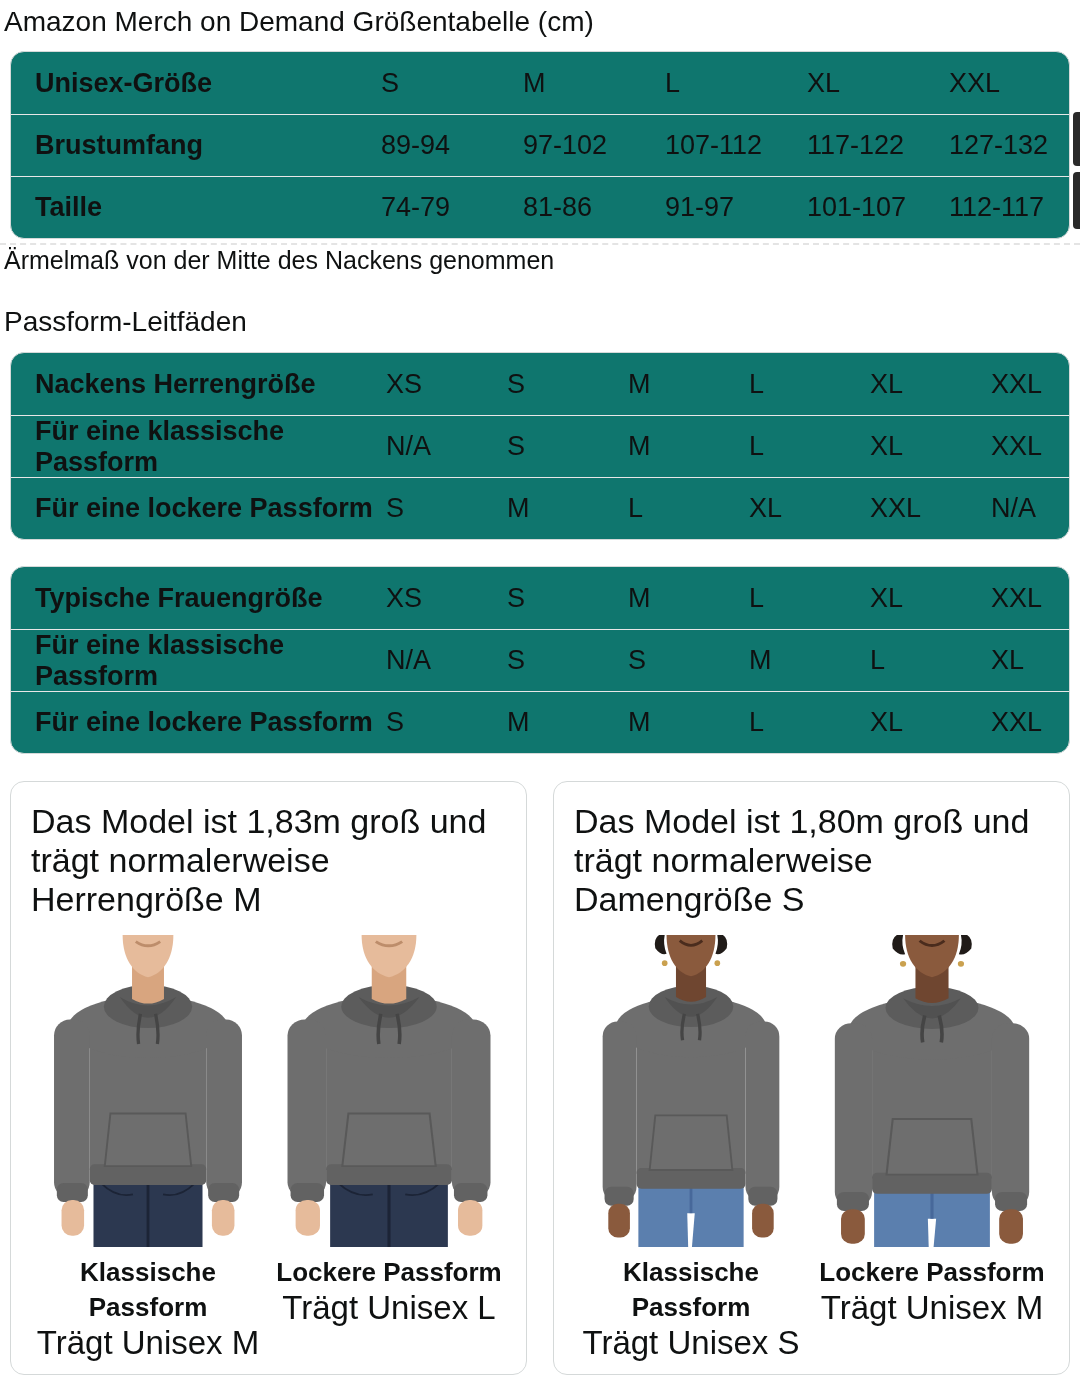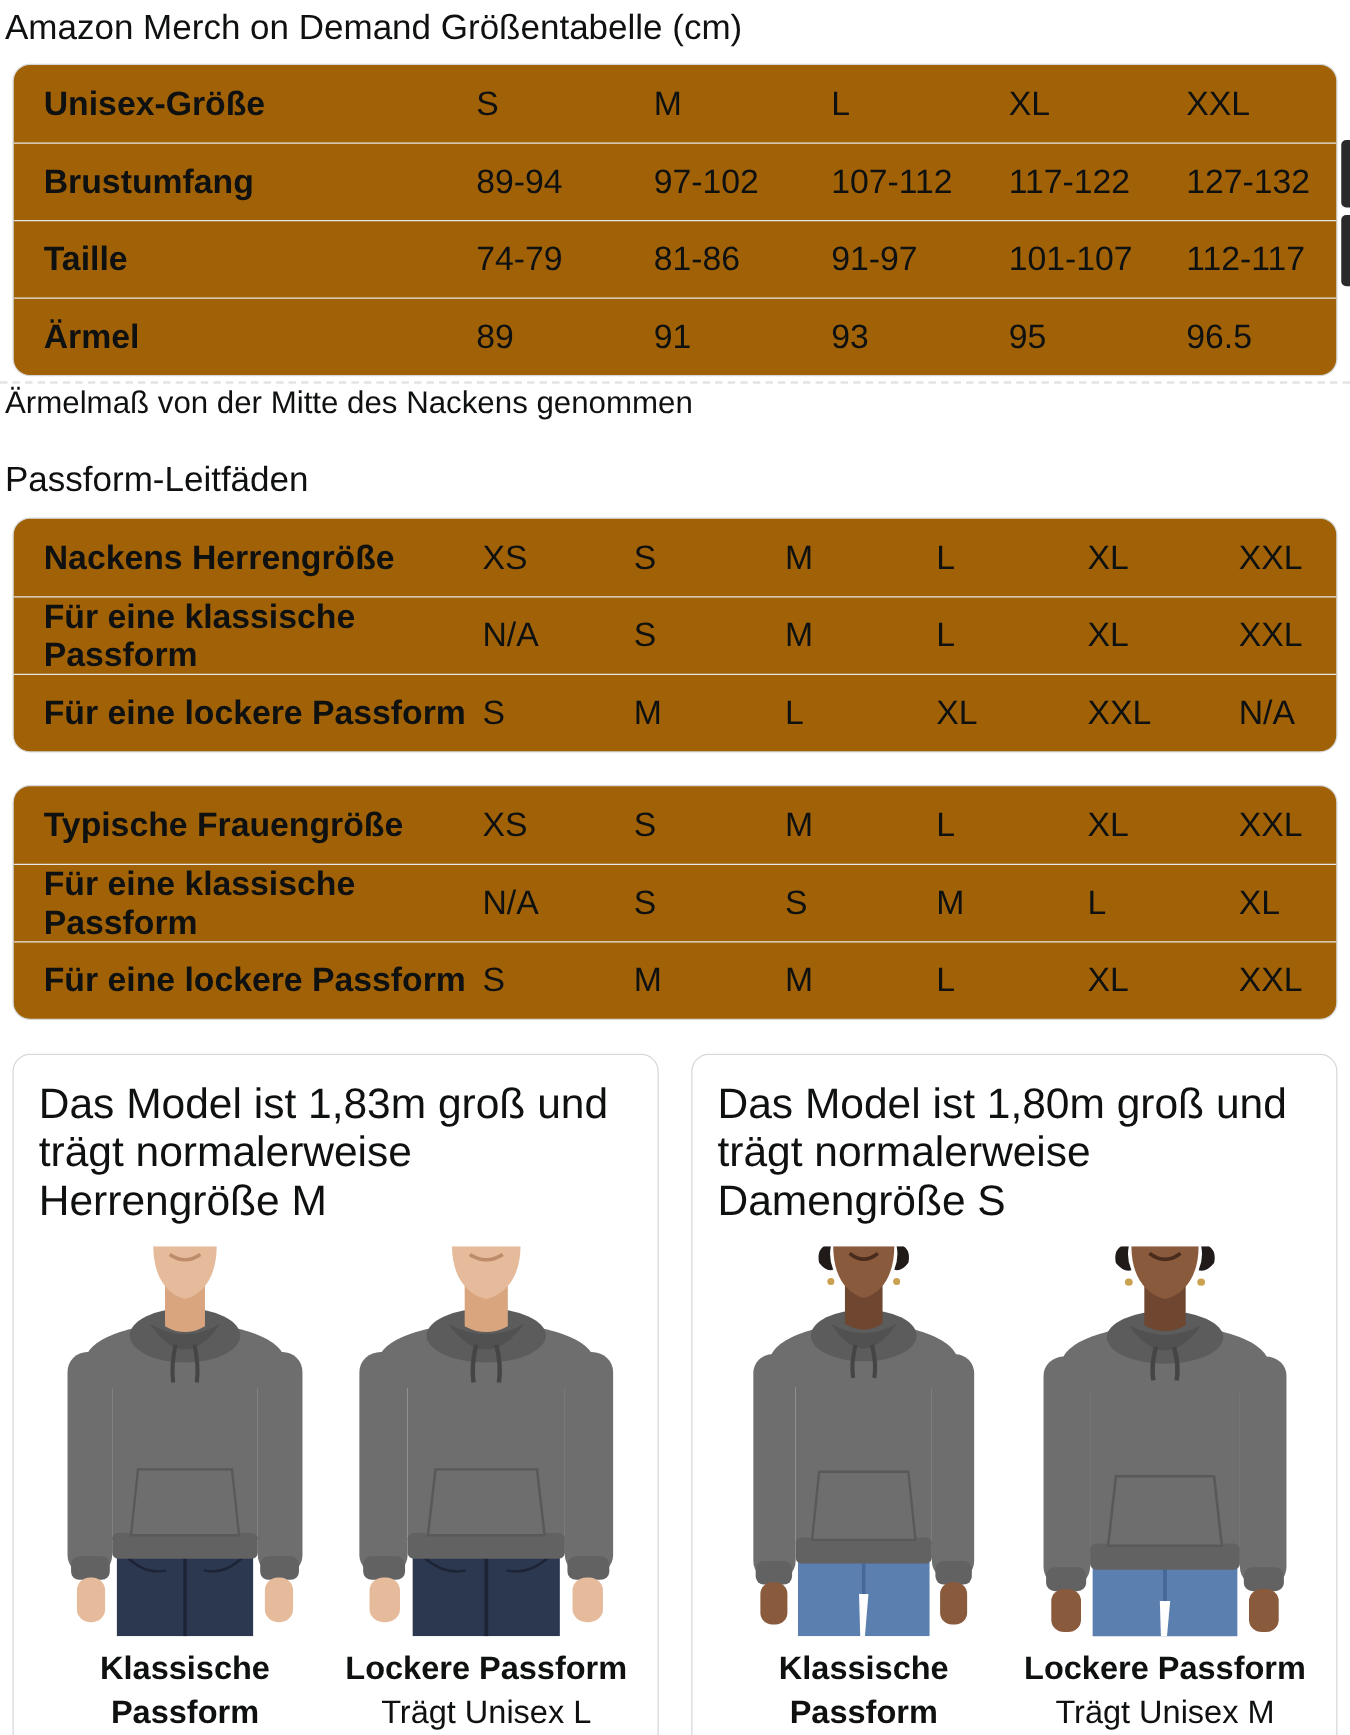--- a/index.html
+++ b/index.html
@@ -23,21 +23,21 @@
   body{
     width:1080px;height:1388px;overflow:hidden;position:relative;
     background:#ffffff;color:var(--text);
     font-family:"Liberation Sans", sans-serif;
     -webkit-font-smoothing:antialiased;
   }
   .page-title{font-size:28px;font-weight:400;margin:6px 0 0 4px;line-height:32px;}
   .tbl{
     margin:13px 10px 0 10px;width:1060px;
     border:1.5px solid var(--table-border);border-radius:14px;
-    background:#a16207;overflow:hidden;
+    background:#0f766e;overflow:hidden;
   }
   .trow{display:flex;align-items:center;height:62px;}
   .trow + .trow{border-top:1.5px solid var(--row-divider);}
   .tlabel{font-weight:700;font-size:27px;padding-left:24px;flex:0 0 auto;}
   .tval{font-size:27px;font-weight:400;flex:0 0 auto;}
   
   .t1 .tlabel{width:370px;}
   .t1 .tval{width:142px;}
   
   .tf .tlabel{width:375px;}
@@ -49,21 +49,21 @@
   .cards{display:flex;gap:26px;margin:27px 10px 0 10px;}
   .card{
     width:517px;border:1.5px solid var(--table-border);border-radius:14px;
     padding:20px 20px 14px 20px;background:#fff;
   }
   .card-desc{font-size:34px;line-height:39px;font-weight:400;}
   .figures{display:flex;justify-content:space-between;margin-top:16px;}
   .figure{width:234px;display:flex;flex-direction:column;align-items:center;}
   .model{width:228px;height:312px;display:block;}
   .fit-label{font-size:26px;font-weight:700;margin-top:8px;line-height:35px;text-align:center;}
-  .size-label{font-size:26px;font-weight:400;line-height:35px;text-align:right;}
+  .size-label{font-size:33px;font-weight:400;line-height:35px;text-align:right;}
   .scroll-thumb{
     position:absolute;right:0;width:7px;background:var(--scrollbar);
     border-radius:4px 0 0 4px;
   }
   .thumb-a{top:112px;height:54px;}
   .thumb-b{top:172px;height:57px;}
   
   .f-hood{fill:var(--hoodie);}
   .f-hoodd{fill:var(--hoodie-dark);}
   .f-hem{fill:var(--hoodie-hem);}
@@ -152,28 +152,20 @@
     <div class="tval">127-132</div>
   </div>
   <div class="trow">
     <div class="tlabel">Taille</div>
     <div class="tval">74-79</div>
     <div class="tval">81-86</div>
     <div class="tval">91-97</div>
     <div class="tval">101-107</div>
     <div class="tval">112-117</div>
   </div>
-  <div class="trow">
-    <div class="tlabel">Ärmel</div>
-    <div class="tval">89</div>
-    <div class="tval">91</div>
-    <div class="tval">93</div>
-    <div class="tval">95</div>
-    <div class="tval">96.5</div>
-  </div>
 </div>
 
 <hr class="divider">
 
 <div class="note">Ärmelmaß von der Mitte des Nackens genommen</div>
 
 <div class="section-heading">Passform-Leitfäden</div>
 
 <div class="tbl tf">
   <div class="trow">

